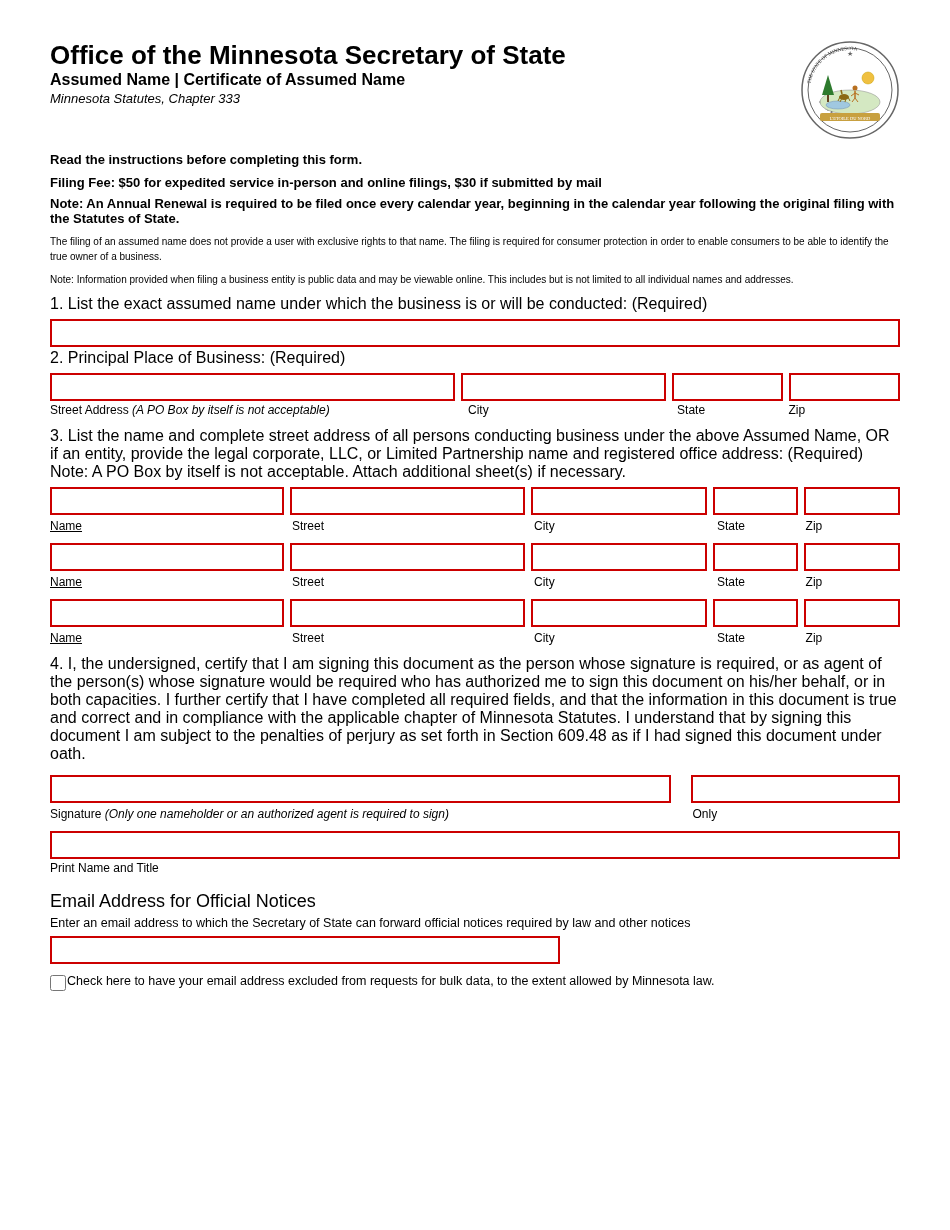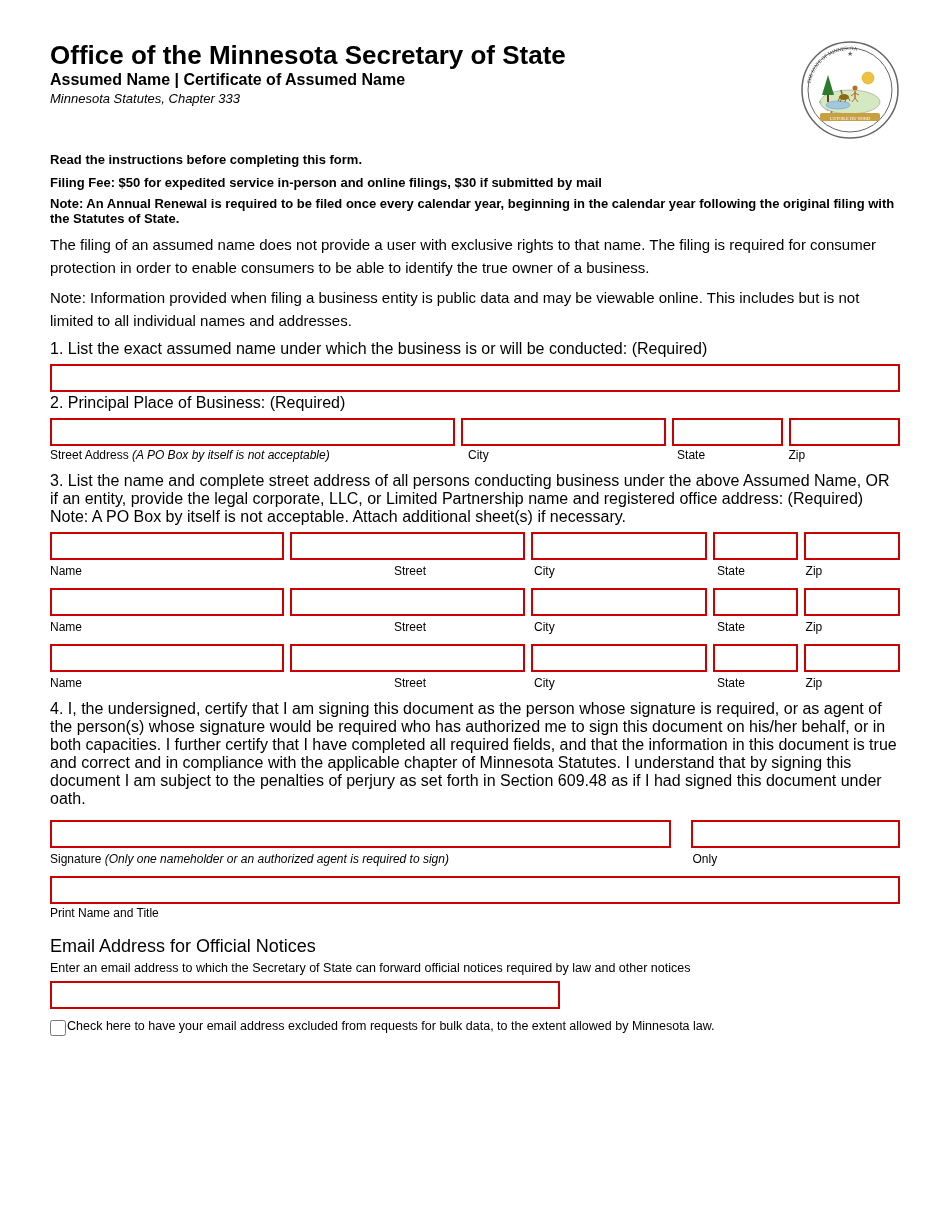--- a/index.html
+++ b/index.html
@@ -47,21 +47,21 @@
       font-weight: bold;
       font-size: 13px;
       margin-bottom: 6px;
     }
     .note-bold {
       font-weight: bold;
       font-size: 13px;
       margin-bottom: 8px;
     }
     .body-text {
-      font-size: 15px;
+      font-size: 10px;
       margin-bottom: 8px;
       line-height: 1.5;
     }
     .section-label {
       font-size: 16px;
       margin-bottom: 6px;
       margin-top: 0;
     }
     .input-field {
       border: 2px solid #cc0000;
@@ -89,22 +89,22 @@
     .name-row .field-city { flex: 1.5; }
     .name-row .field-state { flex: 0.7; }
     .name-row .field-zip { flex: 0.8; }
 
     .name-labels {
       display: flex;
       gap: 6px;
       font-size: 12px;
       margin-bottom: 10px;
     }
-    .name-labels .lbl-name { flex: 2; }
-    .name-labels .lbl-street { flex: 2; text-align: center; }
+    .name-labels .lbl-name { flex: 2; text-decoration: underline; }
+    .name-labels .lbl-street { flex: 2; }
     .name-labels .lbl-city { flex: 1.5; }
     .name-labels .lbl-state { flex: 0.7; }
     .name-labels .lbl-zip { flex: 0.8; }
 
     .sig-row {
       display: flex;
       gap: 20px;
       margin-bottom: 2px;
     }
     .sig-row .sig-field { flex: 3; }

